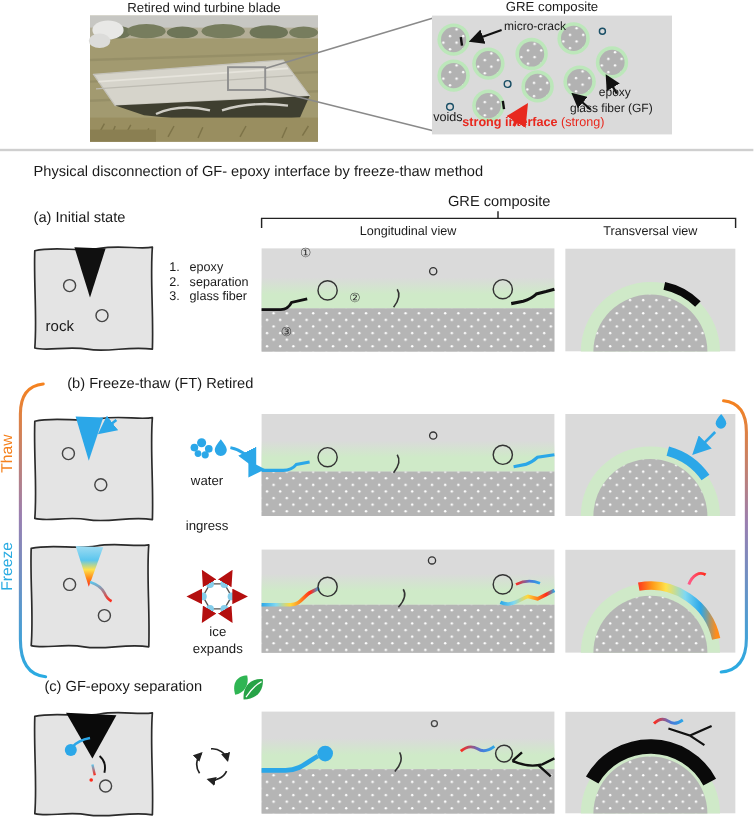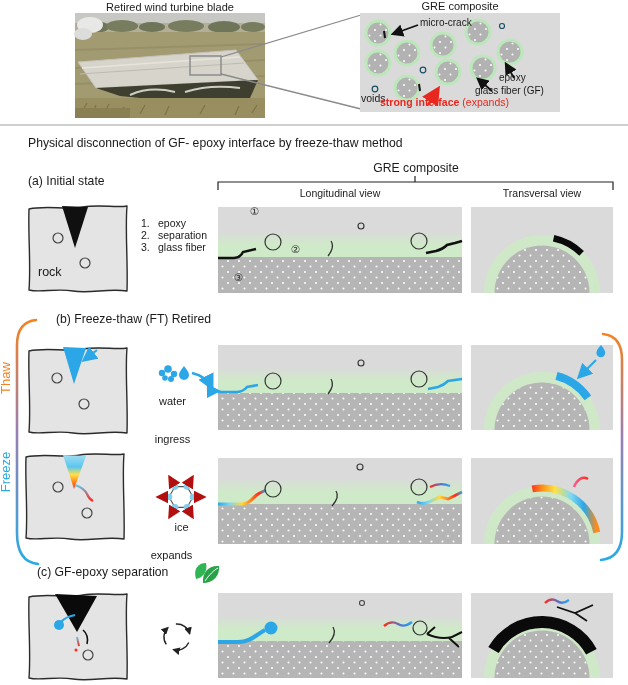--- a/index.html
+++ b/index.html
@@ -324,21 +324,21 @@
     <path d="M557,607 L575,613 L593,605 M575,613 L587,621" fill="none" stroke="#111" stroke-width="1.8"></path>
   </g>
 </svg>
 
 <div class="abs ctr fs11" style="left:75px;top:1px;width:190px;">Retired wind turbine blade</div>
 <div class="abs ctr fs11" style="left:360px;top:0px;width:200px;">GRE composite</div>
 <div class="abs fs10" style="left:420px;top:17px;">micro-crack</div>
 <div class="abs fs105" style="left:361px;top:92px;">voids</div>
 <div class="abs fs10" style="left:459px;top:85px;margin-left:16px;">glass fiber (GF)</div>
 <div class="abs fs10" style="left:499px;top:72px;">epoxy</div>
-<div class="abs ctr fs105" style="left:352px;top:96px;width:185px;"><span class="red bold">strong interface</span><span class="red"> (expands)</span></div>
+<div class="abs ctr fs105" style="left:352px;top:96px;width:185px;"><span class="red bold">strong interface</span><span class="red"> (strong)</span></div>
 
 <div class="abs fs12" style="left:28px;top:136px;">Physical disconnection of GF- epoxy interface by freeze-thaw method</div>
 
 <div class="abs ctr fs12" style="left:316px;top:161px;width:200px;">GRE composite</div>
 <div class="abs ctr fs105" style="left:240px;top:187px;width:200px;">Longitudinal view</div>
 <div class="abs ctr fs105" style="left:442px;top:187px;width:200px;">Transversal view</div>
 
 <div class="abs fs12" style="left:28px;top:174px;">(a) Initial state</div>
 <div class="abs" style="left:141px;top:217px;font-size:10.5px;">
   <div class="legendrow">
@@ -356,15 +356,15 @@
 </div>
 <div class="abs fs125" style="left:38px;top:265px;">rock</div>
 <div class="abs circnum" style="left:250px;top:205px;">①</div>
 <div class="abs circnum" style="left:291px;top:243px;">②</div>
 <div class="abs circnum" style="left:234px;top:271px;">③</div>
 
 <div class="abs fs12" style="left:56px;top:312px;">(b) Freeze-thaw (FT) Retired</div>
 <div class="abs ctr fs11" style="left:130px;top:395px;width:85px;">water</div>
 <div class="abs ctr fs11" style="left:130px;top:433px;width:85px;">ingress</div>
 <div class="abs ctr fs11" style="left:139px;top:521px;width:85px;">ice</div>
-<div class="abs ctr fs11" style="left:129px;top:535px;width:85px;margin-top:14px;">expands</div>
+<div class="abs ctr fs11" style="left:139px;top:535px;width:85px;">expands</div>
 
 <div class="abs fs12" style="left:37px;top:565px;">(c) GF-epoxy separation</div>
 
 </body></html>

